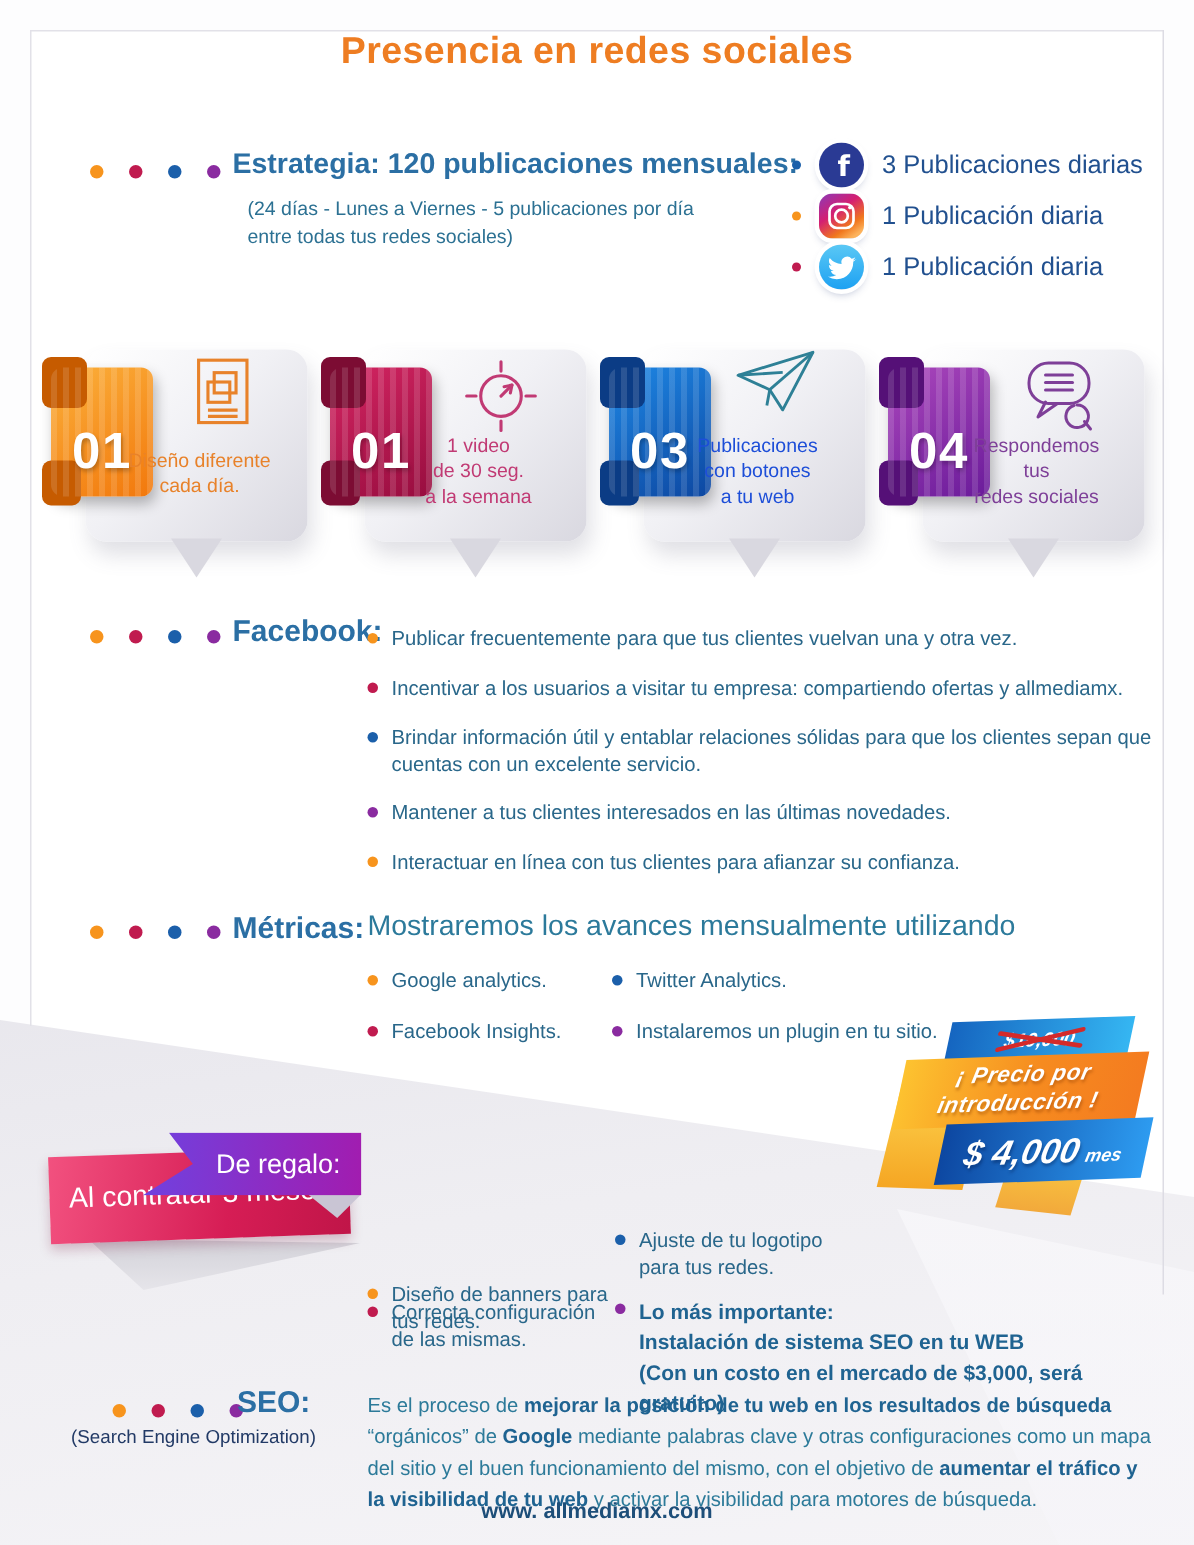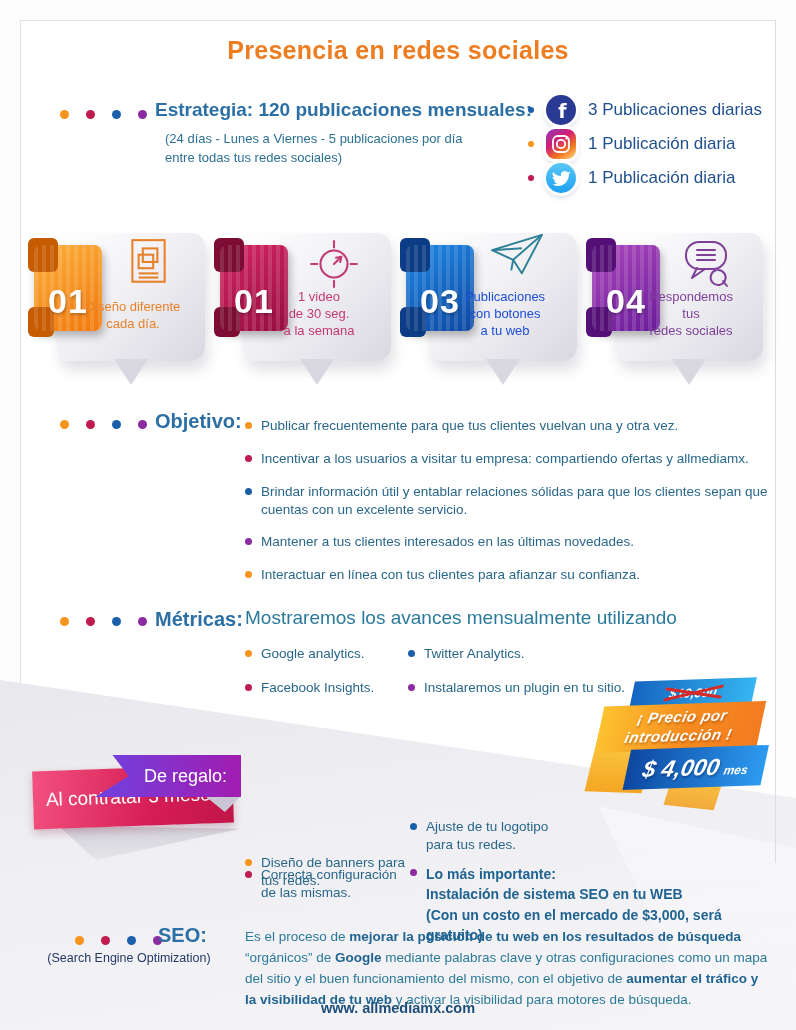--- a/index.html
+++ b/index.html
@@ -15,21 +15,21 @@
   .bg-white-stripe { position:absolute; inset:0; z-index:2;
     background:linear-gradient(180deg,rgba(255,255,255,.97) 0%,rgba(246,245,249,.65) 100%);
     clip-path:polygon(598px 806px,796px 848px,796px 1030px,706px 1030px); }
   .card-border-top { position:absolute; left:20px; top:20px; width:756px; height:1px; background:#e2e1e8; z-index:3; }
   .card-border-left { position:absolute; left:20px; top:20px; width:1px; height:664px; background:#e2e1e8; z-index:3; }
   .card-border-right { position:absolute; left:775px; top:20px; width:1px; height:843px; background:#dddce4; z-index:3; }
 
   
   .abs { position:absolute; }
   .pre { white-space:pre-line; }
-  .title { left:0; right:0; top:36px; text-align:center; font-size:25px; font-weight:600; color:#ee7d22; letter-spacing:.3px; z-index:3; }
+  .title { left:0; right:0; top:20px; text-align:center; font-size:25px; font-weight:600; color:#ee7d22; letter-spacing:.3px; z-index:3; }
   .h-blue { color:#2b6fa4; font-weight:600; }
   .teal { color:#2c7193; }
   .b { font-weight:bold; color:#1f6391; }
 
   
   .dotq { display:flex; gap:17px; z-index:3; }
   .dotq i { width:9px; height:9px; border-radius:50%; display:block; }
   .c-or { background:#f7941d; } .c-cr { background:#c01b4f; } .c-bl { background:#1b5faa; } .c-pu { background:#8a2ba0; }
   .bul { position:absolute; display:flex; gap:9px; z-index:5; }
   .bdot { flex:0 0 7px; width:7px; height:7px; border-radius:50%; margin-top:5px; }
@@ -269,21 +269,21 @@
 tus
 redes sociales</div>
   </div>
 
   <div class="abs dotq" style="left:60px;top:420px">
     <i class="c-or"></i>
       <i class="c-cr"></i>
       <i class="c-bl"></i>
       <i class="c-pu"></i>
   </div>
-  <div class="abs obj-head h-blue">Objetivo:</div>
+  <div class="abs obj-head h-blue">Facebook:</div>
 
   <div class="bul" style="left:245px;top:417px;width:525px">
     <span class="bdot c-or"></span>
       <span class="txt">Publicar frecuentemente para que tus clientes vuelvan una y otra vez.</span>
     </div>
   <div class="bul" style="left:245px;top:450px;width:525px">
     <span class="bdot c-cr"></span>
       <span class="txt">Incentivar a los usuarios a visitar tu empresa: compartiendo ofertas y allmediamx.</span>
     </div>
   <div class="bul" style="left:245px;top:483px;width:525px">

